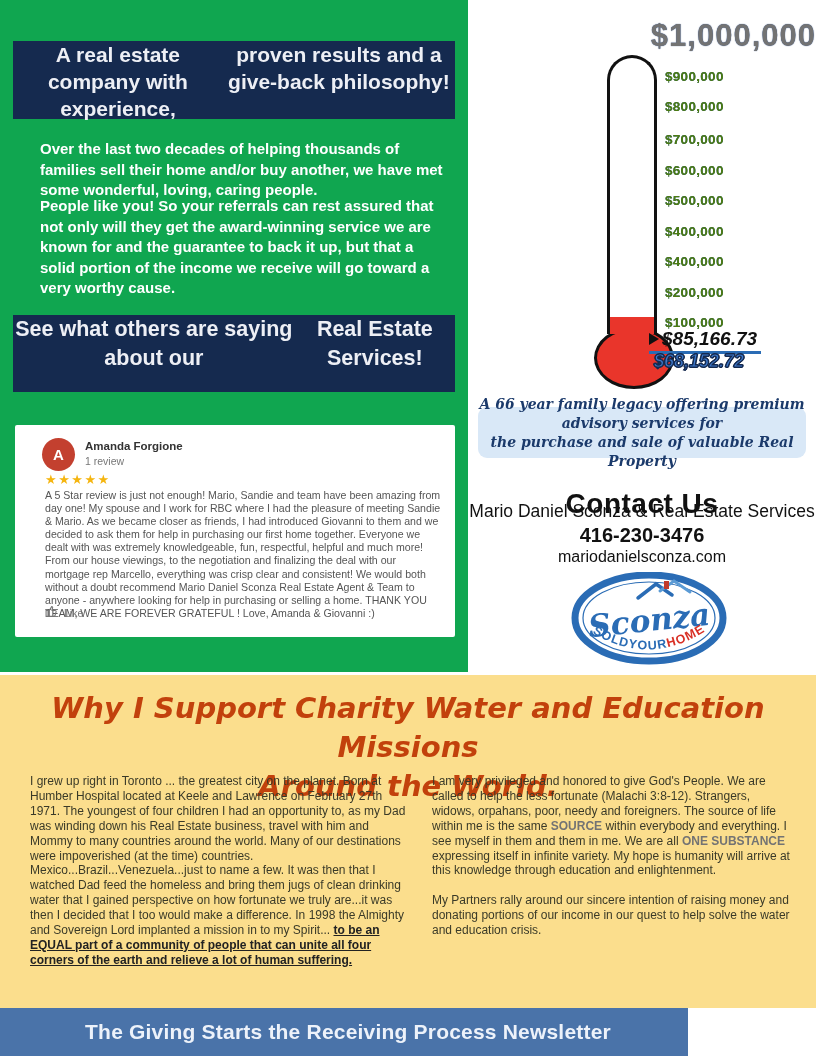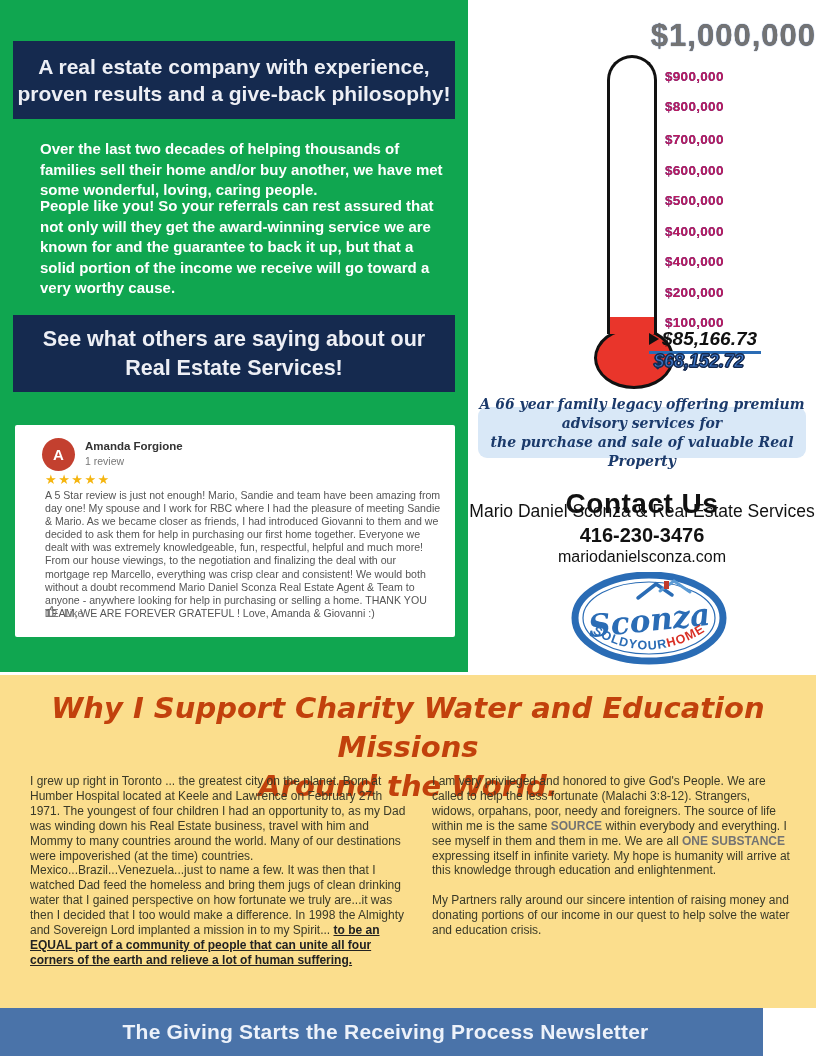--- a/index.html
+++ b/index.html
@@ -7,21 +7,21 @@
   .page {
     position:relative; width:816px; height:1056px; margin:0 auto;
     background:#ffffff; overflow:hidden;
     font-family:"Liberation Sans", sans-serif;
   }
 
   
   .green-panel { position:absolute; left:0; top:0; width:468px; height:672px; background:#10A650; }
   .banner {
     position:absolute; left:13px; width:442px; background:#152A4F; color:#EDEFF5;
-    font-weight:bold; text-align:center; display:flex; flex-direction:column; justify-content:center;
+    font-weight:bold; text-align:center; display:flex; justify-content:center;
   }
   .banner span { display:block; }
   .banner1 { top:41px; height:78px; font-size:21px; line-height:27px; }
   .banner2 { top:315px; height:77px; font-size:21.5px; line-height:29px; }
   .intro {
     position:absolute; left:40px; width:408px; color:#ffffff; font-weight:bold;
     font-size:15px; line-height:20.5px;
   }
   .intro1 { top:139px; }
   .intro2 { top:196px; }
@@ -46,21 +46,21 @@
     font-size:31px; font-weight:bold; color:#737373; letter-spacing:1px;
     text-shadow:0 0 1px #1B3F7E;
   }
   .bulb { position:absolute; left:126px; top:327px; width:80px; height:62px; background:#E9352B; border:3px solid #111; border-radius:50%; }
   .tube {
     position:absolute; left:139px; top:55px; width:50px; height:279px; background:#fff;
     border:3px solid #111; border-bottom:none; border-radius:25px 25px 0 0; overflow:hidden;
   }
   .tube-fill { position:absolute; left:0; bottom:0; width:100%; height:17px; background:#E9352B; }
   .tick {
-    position:absolute; left:197px; font-size:13.5px; font-weight:bold; color:#be185d;
+    position:absolute; left:197px; font-size:13.5px; font-weight:bold; color:#4d7c0f;
     letter-spacing:0.3px; text-shadow:0 0 0.5px #1D4FA0;
   }
   .current-line {
     position:absolute; left:181px; top:328px; font-size:19px; font-weight:bold; font-style:italic;
     color:#111; border-bottom:3px solid #2A6CB5; padding:0 4px 1px 0; white-space:nowrap;
     display:flex; align-items:center; gap:3px;
   }
   .arrow-tri { display:inline-block; width:0; height:0; border-left:10px solid #111; border-top:6px solid transparent; border-bottom:6px solid transparent; }
   .secondary {
     position:absolute; left:186px; top:351px; font-size:18px; font-weight:bold; font-style:italic;
@@ -93,21 +93,21 @@
   .charity-heading span { display:block; }
   .col { position:absolute; top:99px; font-size:12px; line-height:14.9px; color:#3A3A28; }
   .col-left { left:30px; width:384px; }
   .col-right { left:432px; width:362px; }
   .col p + p { margin-top:15px; }
   .bold-underline { font-weight:bold; text-decoration:underline; color:#222; }
   .b { font-weight:bold; color:#737373; }
 
   
   .footer {
-    position:absolute; left:0; top:1008px; width:763px; height:48px; background:#4A73A9;
+    position:absolute; left:0; top:1008px; width:688px; height:48px; background:#4A73A9;
     color:#EDF2FA; display:flex; align-items:center; justify-content:center;
     font-size:21px; font-weight:bold; letter-spacing:0.2px;padding-left:8px;
   }
 </style>
 </head>
 <body>
 
 <div class="page">
 
   <div class="green-panel">

